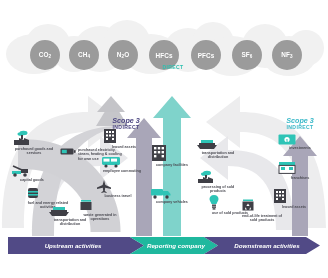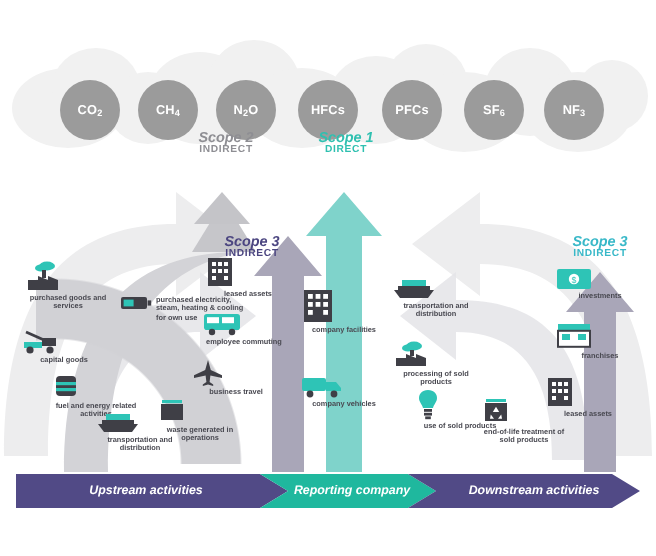--- a/index.html
+++ b/index.html
@@ -113,26 +113,21 @@
   </svg>
 
   <svg class="abs" style="left:152px;top:96px;" width="40" height="140" viewBox="0 0 40 140">
     <path d="M20,0 L39,22 L29,22 L29,140 L11,140 L11,22 L1,22 Z" fill="#7fd3cb"></path>
   </svg>
 
   <svg class="abs" style="left:282px;top:136px;" width="36" height="100" viewBox="0 0 36 100">
     <path d="M18,0 L35,20 L26,20 L26,100 L10,100 L10,20 L1,20 Z" fill="#a9a6b8"></path>
   </svg>
 
-  <div class="scopelbl gray" style="left:85px;top:65px;width:56px;">
-    <span class="s1">Scope 2</span>
-    <span class="s2">INDIRECT</span>
-  </div>
   <div class="scopelbl teal" style="left:145px;top:65px;width:56px;">
-    <span class="s1">Scope 1</span>
     <span class="s2">DIRECT</span>
   </div>
   <div class="scopelbl navy" style="left:100px;top:117px;width:52px;">
     <span class="s1">Scope 3</span>
     <span class="s2">INDIRECT</span>
   </div>
   <div class="scopelbl blue" style="left:272px;top:117px;width:56px;">
     <span class="s1">Scope 3</span>
     <span class="s2">INDIRECT</span>
   </div>

